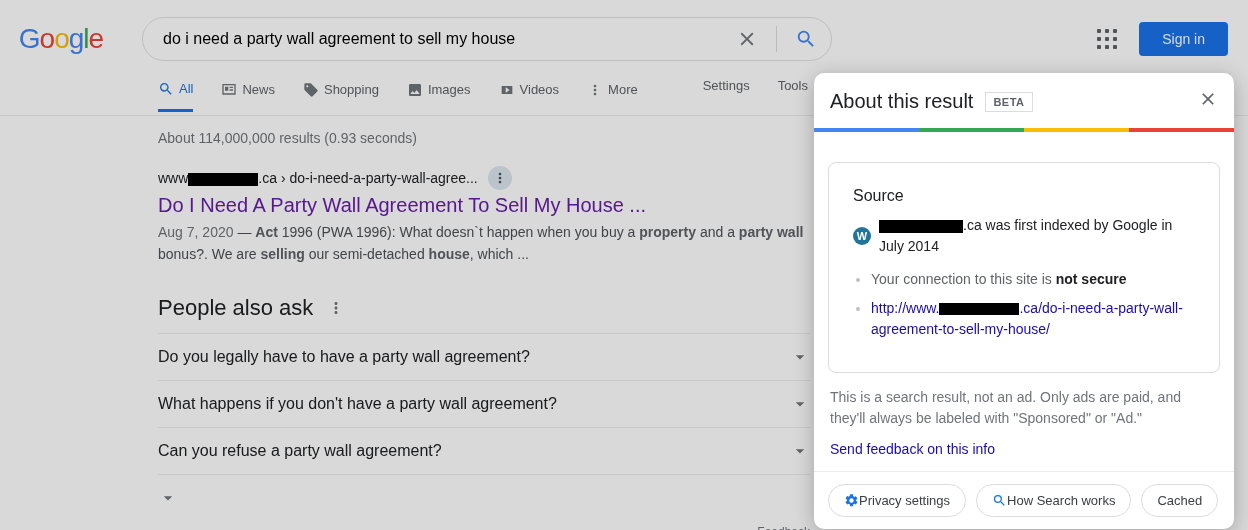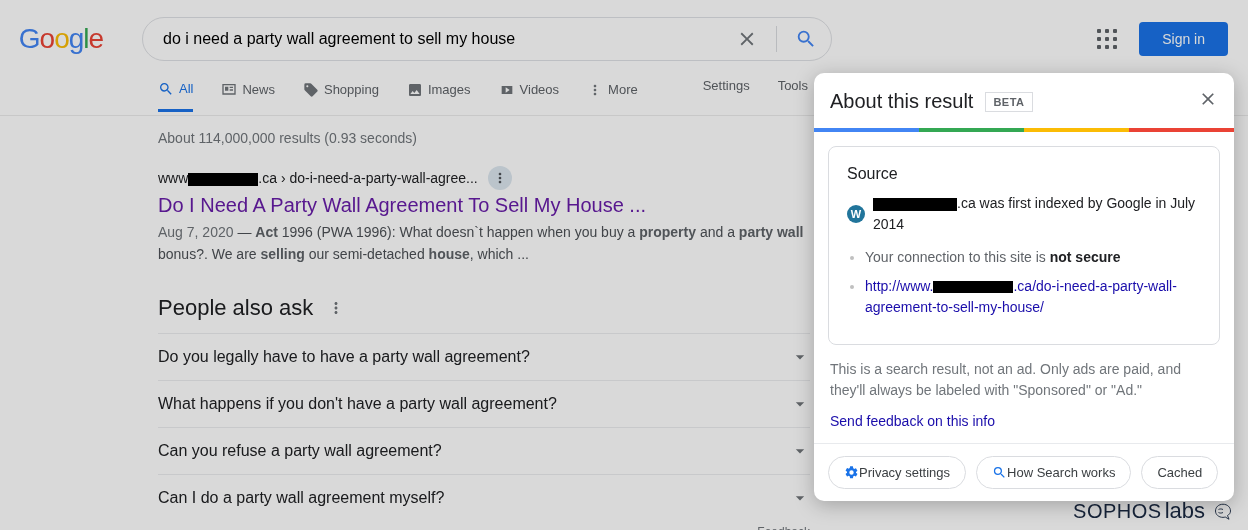--- a/index.html
+++ b/index.html
@@ -50,21 +50,21 @@
   
   .panel { position: absolute; top: 73px; right: 14px; width: 420px; background: #fff; border-radius: 10px; box-shadow: 0 4px 20px rgba(0,0,0,0.25); z-index: 10; overflow: hidden; }
   .panel-head { display: flex; align-items: center; padding: 16px 16px 14px 16px; }
   .panel-head h2 { font-size: 20px; font-weight: 400; }
   .beta { border: 1px solid #dadce0; border-radius: 0; font-size: 11px; font-weight: 700; padding: 3px 7px; margin-left: 12px; color: #5f6368; letter-spacing: 0.5px; }
   .panel-close { margin-left: auto; cursor: pointer; color: #5f6368; font-size: 20px; }
   .goog-bar { height: 4px; display: flex; }
   .goog-bar span:nth-child(1){flex:1;background:#4285F4}.goog-bar span:nth-child(2){flex:1;background:#34A853}.goog-bar span:nth-child(3){flex:1;background:#FBBC05}.goog-bar span:nth-child(4){flex:1;background:#EA4335}
 
   .panel-body { padding: 14px; }
-  .source-card { border: 1px solid #dadce0; border-radius: 8px; padding: 18px; }
+  .source-card { border: 1px solid #dadce0; border-radius: 8px; padding: 24px; margin-top: 16px; }
   .source-card h4 { font-size: 16px; font-weight: 400; margin-bottom: 10px; }
   .src-line { display: flex; align-items: center; gap: 8px; font-size: 14px; line-height: 1.5; }
   .wp-icon { width: 18px; height: 18px; background: #21759b; color: #fff; border-radius: 50%; display: inline-flex; align-items: center; justify-content: center; font-size: 11px; font-weight: 700; flex-shrink: 0; }
   .redact2 { display: inline-block; width: 84px; height: 13px; background: #000; vertical-align: middle; }
   .src-bullets { margin-top: 12px; padding-left: 18px; font-size: 14px; color: #5f6368; }
   .src-bullets li { margin-bottom: 8px; line-height: 1.5; list-style: disc; }
   .src-bullets li::marker { color: #c0c0c0; }
   .src-bullets a { color: #1a0dab; text-decoration: none; }
   .redact3 { display: inline-block; width: 80px; height: 12px; background: #000; vertical-align: middle; }
   .disclaim { color: #70757a; font-size: 14px; line-height: 1.5; margin: 14px 2px 12px; }
@@ -204,21 +204,20 @@
           <path d="M7 10l5 5 5-5z"></path>
         </svg>
       </div>
     <div class="paa-item">
         <span>Can you refuse a party wall agreement?</span>
         <svg class="chev icon" viewBox="0 0 24 24">
           <path d="M7 10l5 5 5-5z"></path>
         </svg>
       </div>
     <div class="paa-item">
-        <span>Can I do a party wall agreement myself?</span>
         <svg class="chev icon" viewBox="0 0 24 24">
           <path d="M7 10l5 5 5-5z"></path>
         </svg>
       </div>
     <div class="feedback">Feedback</div>
   </div>
 </div>
 
 <div class="panel">
   <div class="panel-head">

